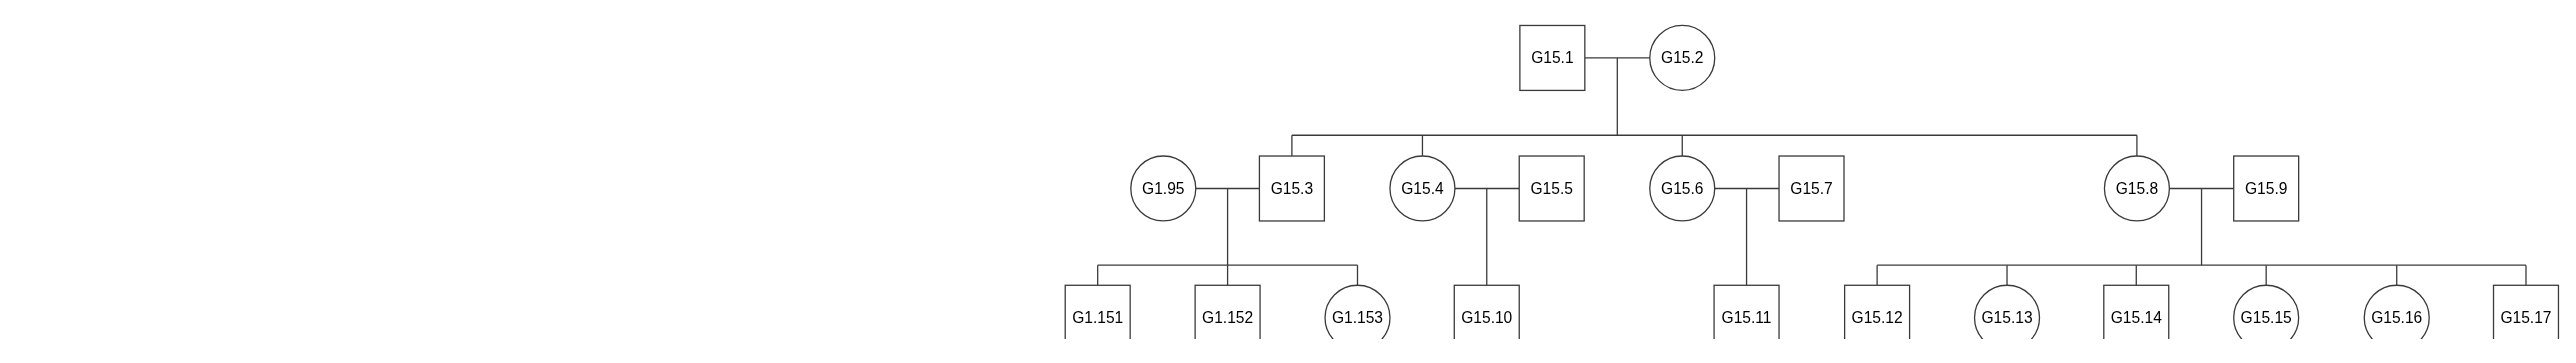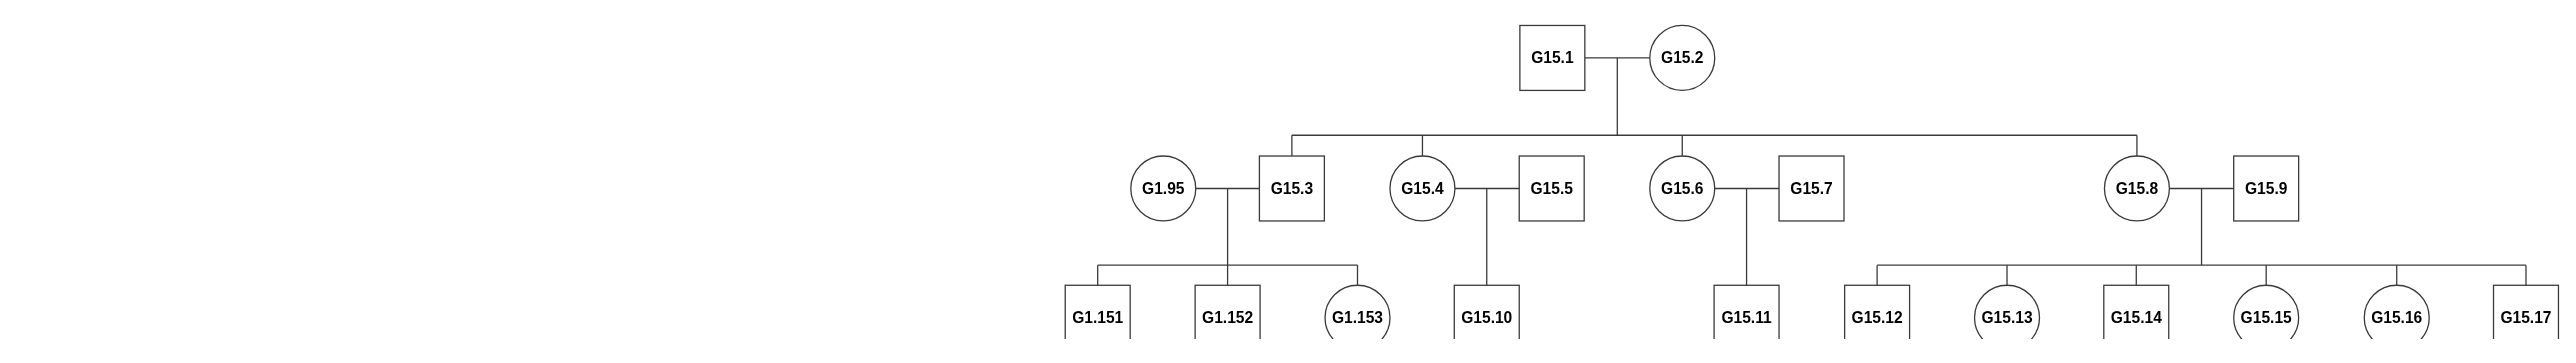--- a/index.html
+++ b/index.html
@@ -7,21 +7,20 @@
     padding: 0;
     background: #ffffff;
   }
   #canvas-wrap {
     position: relative;
     width: 2576px;
     height: 339px;
     background: #ffffff;
     overflow: hidden;
     font-family: "Liberation Sans", sans-serif;
-    font-weight: bold;
   }
   svg text {
     font-family: "Liberation Sans", sans-serif;
   }
 </style>
 </head>
 <body>
 
 <div id="canvas-wrap"><svg width="2576" height="364" viewBox="0 0 3966 560">
       <line x1="2440" y1="89" x2="2540" y2="89" stroke="#3a3a3a" stroke-width="2"></line>

